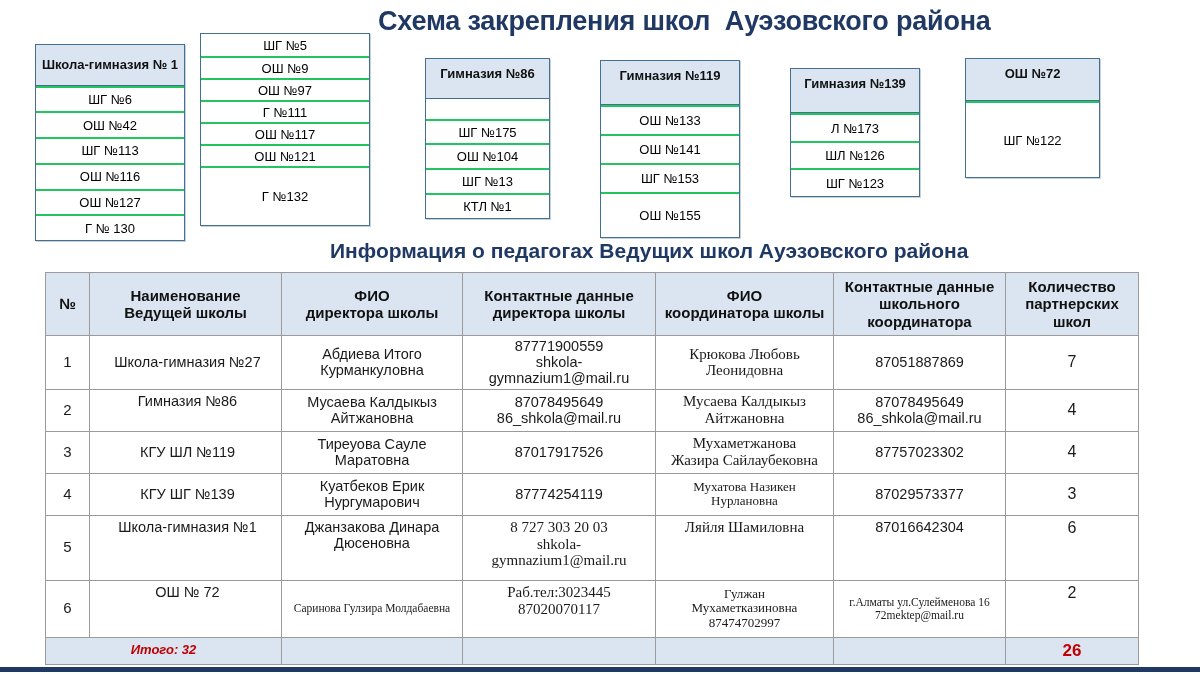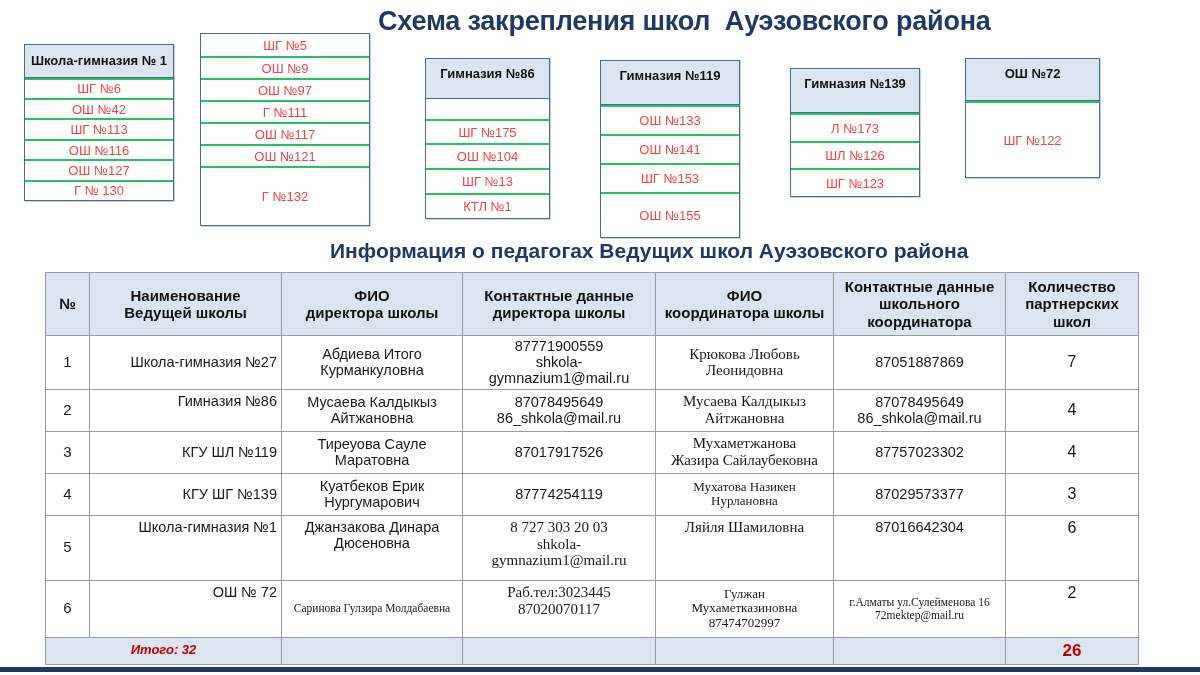--- a/index.html
+++ b/index.html
@@ -22,62 +22,62 @@
     display:flex;flex-direction:column;box-shadow:1px 1px 0 #c8d2dc;
   }
   .sbox-h{
     box-sizing:border-box;background:#dbe5f1;border-bottom:1px solid #44708f;
     font-size:13px;font-weight:bold;color:#111;text-align:center;
     display:flex;align-items:center;justify-content:center;padding:2px 4px;
   }
   .sbox.top-h .sbox-h{align-items:flex-start;padding-top:7px;}
   .sbox-i{
     box-sizing:border-box;border-top:2px solid #22c55e;
-    font-size:13px;color:#ef4444;display:flex;align-items:center;justify-content:center;
+    font-size:13px;color:#000000;display:flex;align-items:center;justify-content:center;
   }
   .sbox-i:first-of-type{border-top:none;}
   .sbox-i:last-child{flex:1 1 auto;}
   .sbox-i.last-top{align-items:flex-start;padding-top:5px;}
   
   table.ttable{
     position:absolute;left:45px;top:272px;width:1093px;
     border-collapse:collapse;table-layout:fixed;background:#fff;
   }
   .ttable th,.ttable td{
     box-sizing:border-box;border:1px solid #9b9b9b;overflow:hidden;
     padding:2px 4px;text-align:center;vertical-align:middle;color:#1a1a1a;
   }
   .ttable th{
     background:#dbe5f1;font-size:15px;font-weight:bold;line-height:1.15;
     white-space:pre-line;border-left-color:#e8eef7;border-top-color:#9b9b9b;color:#111;
   }
   .ttable th:first-child{border-left-color:#9b9b9b;}
   .ttable td{font-size:14.5px;line-height:1.12;white-space:pre-line;}
-  .ttable td.c-name{text-align:right;padding-left:8px;}
+  .ttable td.c-name{text-align:center;padding-left:8px;}
   .ttable td.c-num{font-size:15px;}
   .ttable td.c-count{font-size:16px;}
   .ttable td.serif{font-family:"Liberation Serif",serif;font-size:15px;}
   .ttable td.sm{font-size:13px;}
   .ttable td.xs{font-size:11.5px;}
   .ttable td.top{vertical-align:top;padding-top:3px;}
   tr.totals td{background:#dbe5f1;height:27px;}
   td.t-label{color:#c00000;font-weight:bold;font-size:13px;text-align:center;font-style:italic;}
   td.t-count{color:#c00000;font-weight:bold;font-size:17px;}
   
   .bottom-rule{position:absolute;left:0;top:667px;width:1200px;height:5px;background:#1f3864;}
 </style>
 </head>
 <body>
 
 <div class="slide">
 
   <h1 class="title1">Схема закрепления школ  Ауэзовского района</h1>
 
   <div id="boxes">
-      <div class="sbox" style="left: 24px; top: 44px; width: 150px; height: 157px;">
+      <div class="sbox" style="left: 35px; top: 44px; width: 150px; height: 197px;">
         <div class="sbox-h" style="height: 41px;">Школа-гимназия № 1</div>
         <div class="sbox-i" style="height: 26px;">ШГ №6</div>
         <div class="sbox-i" style="height: 26px;">ОШ №42</div>
         <div class="sbox-i" style="height: 26px;">ШГ №113</div>
         <div class="sbox-i" style="height: 26px;">ОШ №116</div>
         <div class="sbox-i" style="height: 26px;">ОШ №127</div>
         <div class="sbox-i" style="height: 26px;">Г № 130</div>
       </div>
       <div class="sbox" style="left: 200px; top: 33px; width: 170px; height: 193px;">
         <div class="sbox-i" style="height: 22px;">ШГ №5</div>

